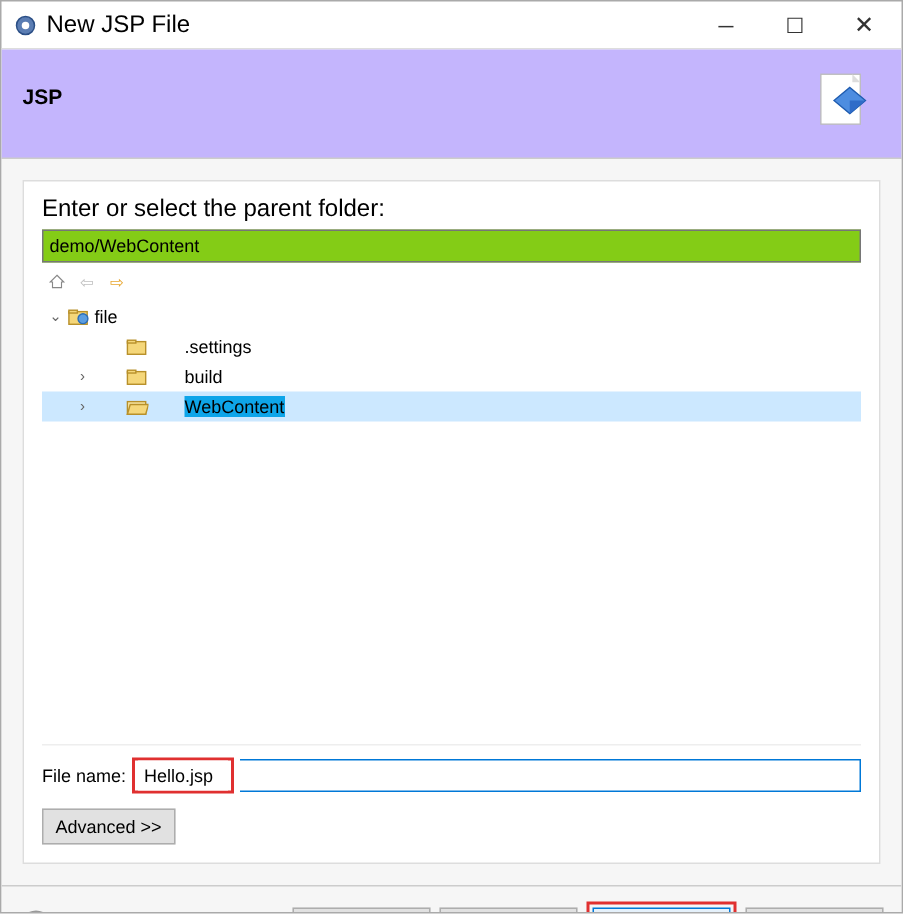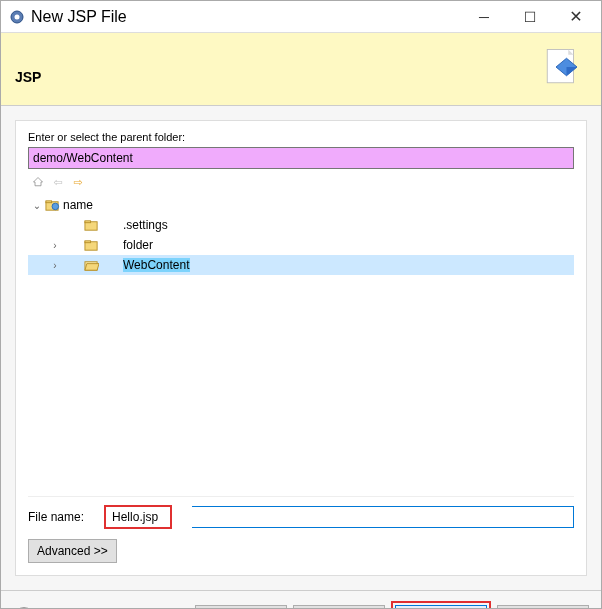--- a/index.html
+++ b/index.html
@@ -5,47 +5,47 @@
     * { box-sizing: border-box; margin: 0; padding: 0; }
     body { font-family: "Segoe UI", Tahoma, sans-serif; font-size: 12px; background: #fff; width: 602px; height: 609px; overflow: hidden; border: 1px solid #aaa; }
     
     .titlebar { height: 32px; display: flex; align-items: center; padding: 0 2px 0 8px; border-bottom: 1px solid #ddd; }
     .titlebar-icon { width: 16px; height: 16px; margin-right: 6px; display: inline-flex; }
     .titlebar-text { flex: 1; font-size: 16px; }
     .titlebar-controls { display: flex; }
     .titlebar-btn { width: 46px; height: 30px; display: flex; align-items: center; justify-content: center; font-size: 14px; color: #333; }
     .titlebar-btn.close { font-size: 16px; }
     
-    .banner { padding: 10px 14px 14px 14px; display: flex; align-items: flex-end; border-bottom: 1px solid #ccc; background: #fef9c3; }
+    .banner { padding: 10px 14px 14px 14px; display: flex; align-items: center; border-bottom: 1px solid #ccc; background: #c4b5fd; }
     .banner-text { flex: 1; }
     .banner-title { font-size: 14px; font-weight: bold; margin-bottom: 6px; }
     .banner-desc { font-size: 12px; color: #333; padding-left: 4px; }
     .banner-icon { width: 48px; height: 48px; display: flex; align-items: center; justify-content: center; }
     
     .content { padding: 14px; background: #f6f6f6; }
     .content-inner { border: 1px solid #ddd; background: #fff; padding: 10px 12px 12px 12px; height: 456px; display: flex; flex-direction: column; }
     
-    .field-label { font-size: 11px; margin-bottom: 4px; }
-    .text-input { width: 100%; border: 1px solid #767676; padding: 3px 4px; font-size: 12px; font-family: inherit; background: #f0abfc; }
+    .field-label { font-size: 16px; margin-bottom: 4px; }
+    .text-input { width: 100%; border: 1px solid #767676; padding: 3px 4px; font-size: 12px; font-family: inherit; background: #84cc16; }
     
     .mini-toolbar { margin-top: 4px; display: flex; gap: 0; }
     .mini-btn { width: 20px; height: 18px; display: inline-flex; align-items: center; justify-content: center; font-size: 11px; }
     
     .tree { margin-top: 2px; flex: 1; overflow: auto; border-bottom: 1px solid #eee; padding: 2px 0; }
     .tree-node { display: flex; align-items: center; height: 20px; font-size: 12px; }
     .tree-arrow { width: 14px; height: 14px; display: inline-flex; align-items: center; justify-content: center; color: #666; font-size: 10px; margin-left: 2px; }
     .tree-arrow.empty { visibility: hidden; }
     .tree-icon { width: 16px; height: 16px; display: inline-flex; align-items: center; justify-content: center; margin-right: 3px; }
     .tree-label { white-space: nowrap; }
     .tree-node.selected { background: #cce8ff; }
-    .tree-node.selected .tree-label { background: #7dd3fc; }
+    .tree-node.selected .tree-label { background: #0ea5e9; }
     .depth0 { padding-left: 0; }
     .depth1 { padding-left: 18px; gap: 21px; }
     
-    .filename-row { display: flex; align-items: center; margin-top: 8px; gap: 20px; }
+    .filename-row { display: flex; align-items: center; margin-top: 8px; gap: 4px; }
     .filename-row label { font-size: 12px; white-space: nowrap; }
     .filename-input { flex: 1; border: 1px solid #0078d7; padding: 3px 4px; font-size: 12px; font-family: inherit; }
     .red-box { border: 2px solid #e03030; padding: 0 2px; display: inline-flex; }
     
     .advanced-btn { margin-top: 10px; border: 1px solid #adadad; background: #e1e1e1; padding: 4px 8px; font-size: 12px; cursor: pointer; display: inline-block; text-align: center; }
     
     .footer { border-top: 1px solid #ccc; height: 54px; display: flex; align-items: center; padding: 0 12px; background: #f6f6f6; }
     .help-btn { width: 22px; height: 22px; border: 1px solid #999; border-radius: 50%; display: flex; align-items: center; justify-content: center; color: #555; font-size: 13px; }
     .footer-spacer { flex: 1; }
     .footer-btn { width: 92px; height: 26px; border: 1px solid #adadad; background: #e1e1e1; font-size: 12px; margin-left: 6px; cursor: pointer; }
@@ -104,41 +104,41 @@
     <div class="tree">
       <div class="tree-node depth0">
         <span class="tree-arrow">⌄</span>
         <span class="tree-icon">
           <svg viewBox="0 0 16 16" width="15" height="15">
               <rect x="1" y="4" width="13" height="9" fill="#f5d77a" stroke="#b8902a"></rect>
               <rect x="1" y="3" width="6" height="2" fill="#f5d77a" stroke="#b8902a"></rect>
               <circle cx="11" cy="9" r="3.5" fill="#5b9de0" stroke="#2d6db5"></circle>
             </svg>
         </span>
-        <span class="tree-label">name</span>
+        <span class="tree-label">file</span>
       </div>
       <div class="tree-node depth1">
         <span class="tree-arrow empty">›</span>
         <span class="tree-icon">
           <svg viewBox="0 0 16 16" width="15" height="15">
               <rect x="1" y="4" width="13" height="9" fill="#f5d77a" stroke="#b8902a"></rect>
               <rect x="1" y="3" width="6" height="2" fill="#f5d77a" stroke="#b8902a"></rect>
             </svg>
         </span>
         <span class="tree-label">.settings</span>
       </div>
       <div class="tree-node depth1">
         <span class="tree-arrow">›</span>
         <span class="tree-icon">
           <svg viewBox="0 0 16 16" width="15" height="15">
               <rect x="1" y="4" width="13" height="9" fill="#f5d77a" stroke="#b8902a"></rect>
               <rect x="1" y="3" width="6" height="2" fill="#f5d77a" stroke="#b8902a"></rect>
             </svg>
         </span>
-        <span class="tree-label">folder</span>
+        <span class="tree-label">build</span>
       </div>
       <div class="tree-node depth1 selected">
         <span class="tree-arrow">›</span>
         <span class="tree-icon">
           <svg viewBox="0 0 16 16" width="15" height="15">
               <rect x="1" y="4" width="13" height="9" fill="#fae9a8" stroke="#b8902a"></rect>
               <path d="M1 13 L3 6 L16 6 L14 13 Z" fill="#f5d77a" stroke="#b8902a"></path>
             </svg>
         </span>
         <span class="tree-label">WebContent</span>

